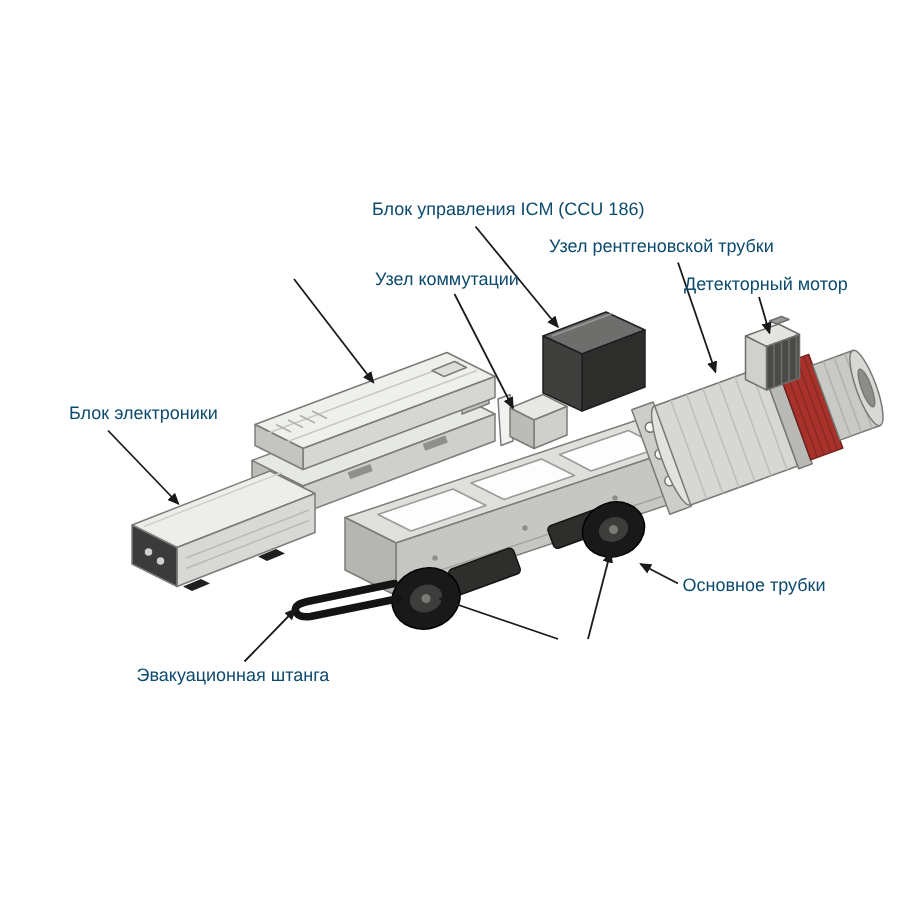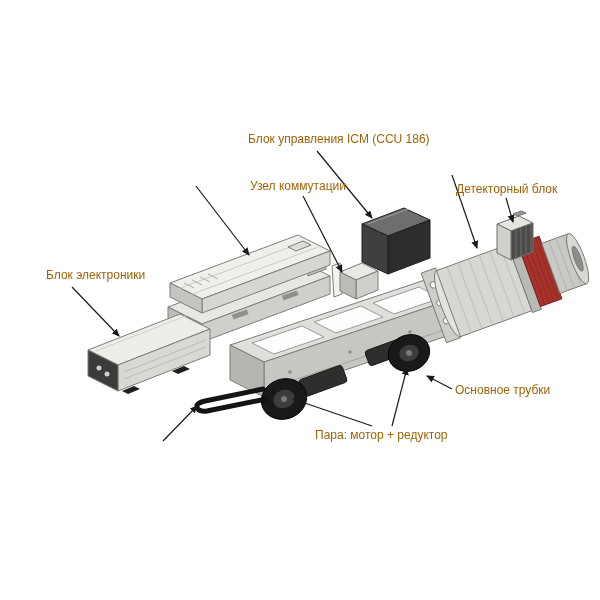--- a/index.html
+++ b/index.html
@@ -2,21 +2,21 @@
 <html><head>
 <meta charset="utf-8">
 <style>
   html,body{margin:0;padding:0;background:#ffffff;}
   .stage{
     position:relative;width:600px;height:600px;background:#ffffff;
     font-family:"Liberation Sans", sans-serif;overflow:hidden;
   }
   .scene{position:absolute;left:0;top:0;}
   .lbl{
-    position:absolute;font-size:12px;line-height:14px;color:#a16207;
+    position:absolute;font-size:12px;line-height:14px;color:#0c4a6e;
     white-space:nowrap;letter-spacing:0;
   }
   svg *{vector-effect:non-scaling-stroke;}
 </style>
 </head>
 <body>
 
 <div class="stage">
 
   <svg class="scene" width="600" height="600" viewBox="0 0 600 600">
@@ -174,18 +174,19 @@
       <line x1="72" y1="287" x2="119" y2="336" marker-end="url(#arrowhead)"></line>
       <line x1="452" y1="389" x2="427" y2="376" marker-end="url(#arrowhead)"></line>
       <line x1="372" y1="426" x2="293" y2="399" marker-end="url(#arrowhead)"></line>
       <line x1="392" y1="426" x2="407" y2="368" marker-end="url(#arrowhead)"></line>
       <line x1="163" y1="441" x2="197" y2="406" marker-end="url(#arrowhead)"></line>
     </g>
   </svg>
 
   <div class="lbl" style="left:248px;top:132px">Блок управления ICM (CCU 186)</div>
   <div class="lbl" style="left:250px;top:179px">Узел коммутации</div>
-  <div class="lbl" style="left:456px;top:182px">Детекторный блок</div>
+  <div class="lbl" style="left:366px;top:157px">Узел рентгеновской трубки</div>
+  <div class="lbl" style="left:456px;top:182px">Детекторный мотор</div>
   <div class="lbl" style="left:46px;top:268px">Блок электроники</div>
   <div class="lbl" style="left:455px;top:383px">Основное трубки</div>
-  <div class="lbl" style="left:315px;top:428px">Пара: мотор + редуктор</div>
+  <div class="lbl" style="left:91px;top:443px">Эвакуационная штанга</div>
 
 </div>
 
 </body></html>

